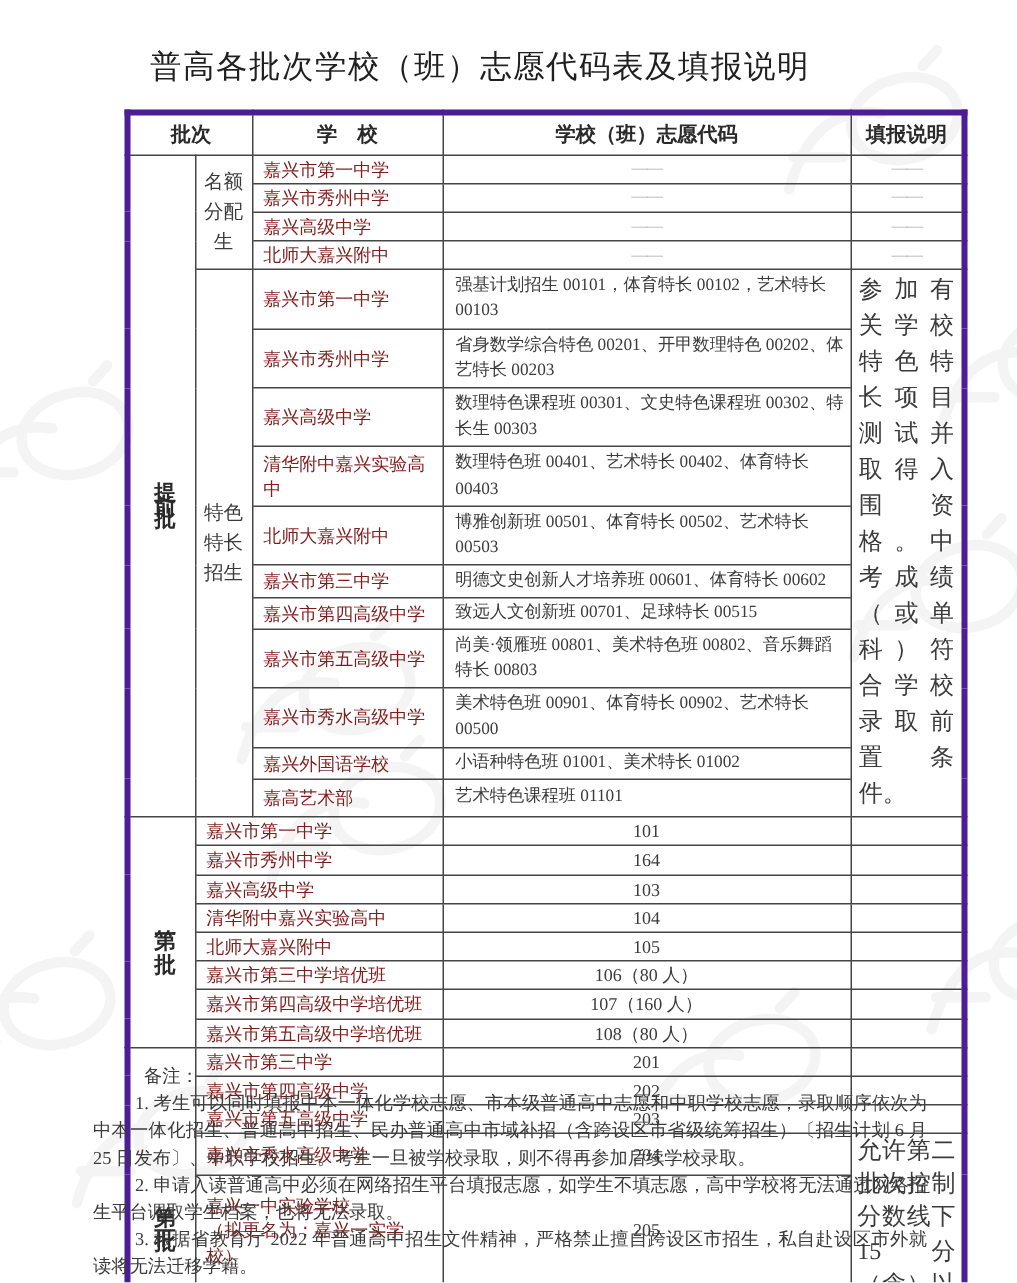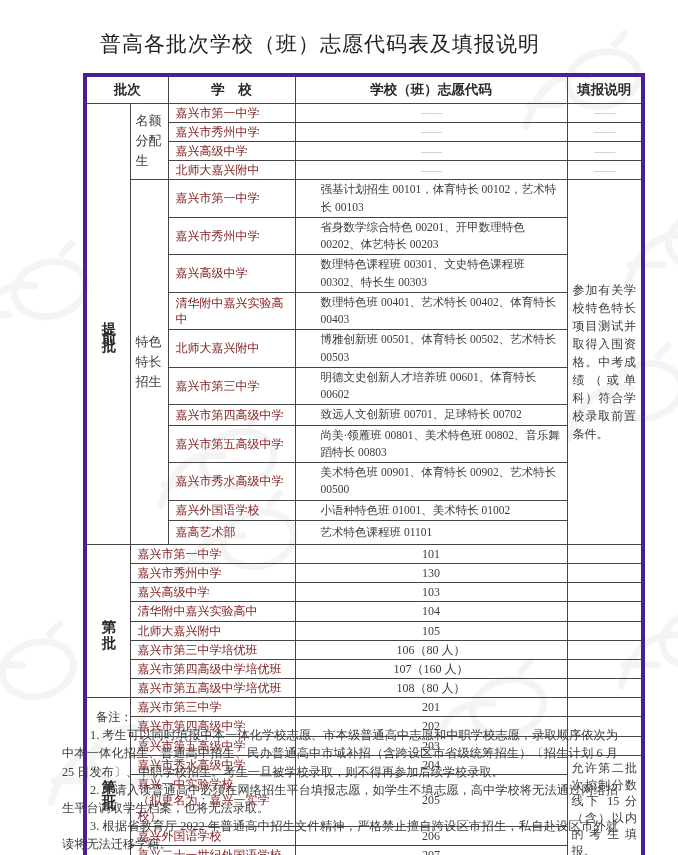--- a/index.html
+++ b/index.html
@@ -30,29 +30,29 @@
     font-family:"Liberation Sans","DejaVu Sans",sans-serif;
     font-weight:bold;font-size:13.5px;color:#2a2a2a;text-align:center;padding:2px 0;
   }
   td.vcell{text-align:center;padding:0;}
   .vlabel{
     display:inline-block;writing-mode:vertical-rl;text-orientation:upright;
     font-family:"Liberation Sans","DejaVu Sans",sans-serif;font-weight:bold;
     font-size:14.5px;letter-spacing:8px;color:#2a2a2a;
   }
   td.cat{
-    padding:0 5px;font-size:13px;line-height:1.55;color:#3b3b3b;
+    text-align:center;padding:0 5px;font-size:13px;line-height:1.55;color:#3b3b3b;
   }
   td.school{text-align:left;padding:1px 2px 1px 7px;font-size:12px;color:#7f1d1d;}
   td.school .l2{display:block;}
-  td.code-l{text-align:left;padding:1px 3px 1px 25px;font-size:11.5px;line-height:1.5;font-family:Liberation Serif, serif;}
+  td.code-l{text-align:left;padding:1px 3px 1px 8px;font-size:11.5px;line-height:1.5;font-family:Liberation Serif, serif;}
   td.code-c{text-align:center;font-size:12px;}
   td.dash{text-align:center;color:#b3b3b3;letter-spacing:-1px;font-size:11px;}
   td.note{
-    font-size:12px;line-height:1.5;text-align:justify;padding:2px 5px;color:#3b3b3b;
+    font-size:16px;line-height:1.5;text-align:justify;padding:2px 5px;color:#3b3b3b;
   }
   td.note-2{line-height:1.38;padding:1px 4px;}
   
   .notes{
     position:absolute;left:62px;top:708px;width:556px;z-index:1;
     font-size:12.2px;line-height:18.2px;color:#3b3b3b;text-align:justify;
   }
   .notes p{margin:0;text-indent:2.3em;}
   .notes p.notes-head{text-indent:1.8em;padding-left:12px;}
 </style>
@@ -205,21 +205,21 @@
     <tr style="height:20px">
       <td class="school">北师大嘉兴附中</td>
       <td class="code-l">博雅创新班 00501、体育特长 00502、艺术特长 00503</td>
     </tr>
     <tr style="height:20px">
       <td class="school">嘉兴市第三中学</td>
       <td class="code-l">明德文史创新人才培养班 00601、体育特长 00602</td>
     </tr>
     <tr style="height:20px">
       <td class="school">嘉兴市第四高级中学</td>
-      <td class="code-l">致远人文创新班 00701、足球特长 00702</td>
+      <td class="code-l">致远人文创新班 00701、足球特长 00515</td>
     </tr>
     <tr style="height:30px">
       <td class="school">嘉兴市第五高级中学</td>
       <td class="code-l">尚美·领雁班 00801、美术特色班 00802、音乐舞蹈特长 00803</td>
     </tr>
     <tr style="height:20px">
       <td class="school">嘉兴市秀水高级中学</td>
       <td class="code-l">美术特色班 00901、体育特长 00902、艺术特长 00500</td>
     </tr>
     <tr style="height:20px">
@@ -232,21 +232,21 @@
     </tr>
 
     <tr style="height:16px">
       <td rowspan="8" class="vcell"><span class="vlabel">第一批</span></td>
       <td colspan="2" class="school">嘉兴市第一中学</td>
       <td class="code-c">101</td>
       <td class="empty"></td>
     </tr>
     <tr style="height:16px">
       <td colspan="2" class="school">嘉兴市秀州中学</td>
-      <td class="code-c">130</td>
+      <td class="code-c">164</td>
       <td class="empty"></td>
     </tr>
     <tr style="height:16px">
       <td colspan="2" class="school">嘉兴高级中学</td>
       <td class="code-c">103</td>
       <td class="empty"></td>
     </tr>
     <tr style="height:16px">
       <td colspan="2" class="school">清华附中嘉兴实验高中</td>
       <td class="code-c">104</td>

